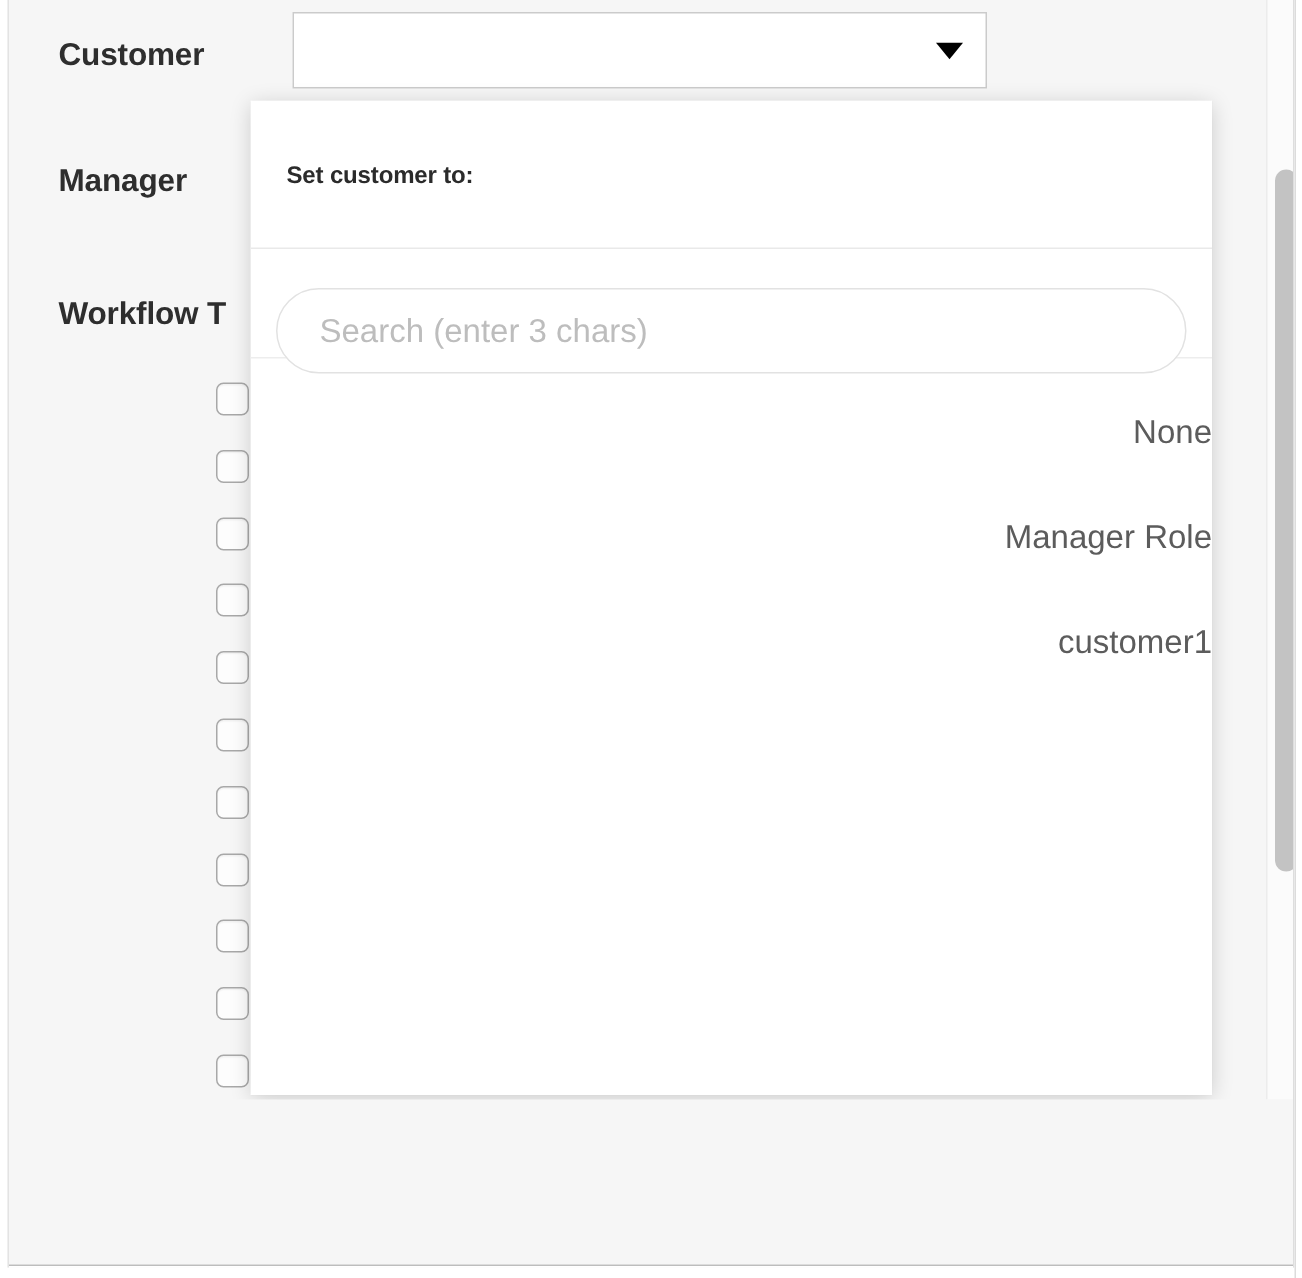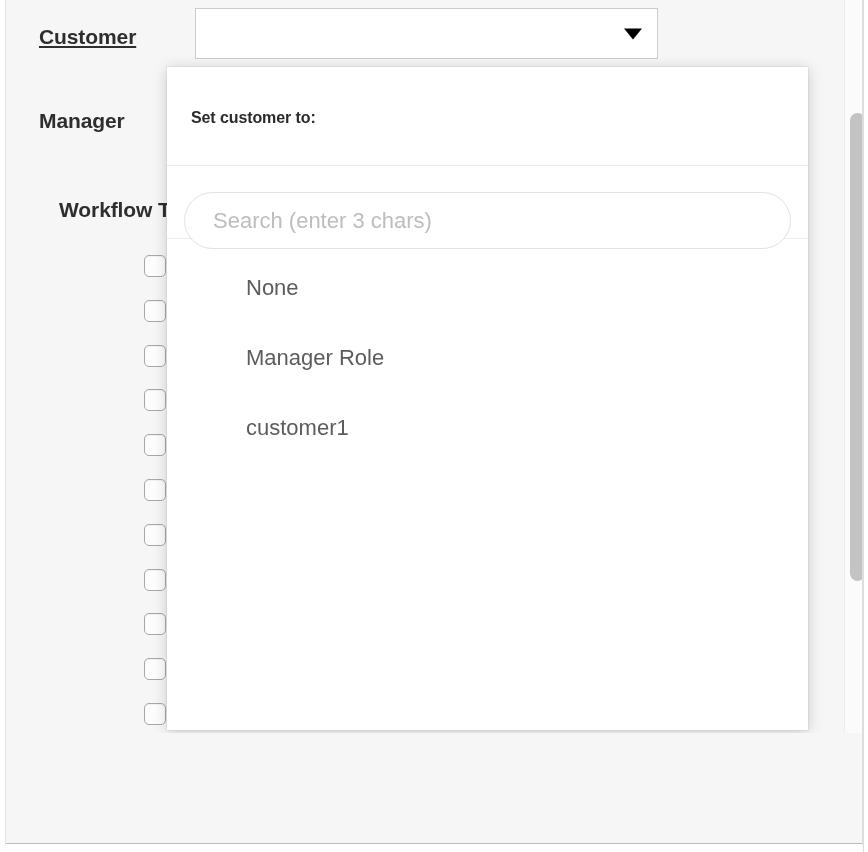--- a/index.html
+++ b/index.html
@@ -66,23 +66,23 @@
 
   
   .form-label {
     position: absolute;
     color: #2e2e2e;
     font-size: 21px;
     font-weight: bold;
     letter-spacing: -0.1px;
     white-space: nowrap;
   }
-  #label-customer { left: 33px; top: 25px; text-decoration: underline; }
+  #label-customer { left: 33px; top: 25px; }
   #label-manager  { left: 33px; top: 109px; }
-  #label-workflow { left: 33px; top: 198px; margin-left: 20px; }
+  #label-workflow { left: 33px; top: 198px; }
 
   
   .select-control {
     position: absolute;
     left: 189px;
     top: 8px;
     width: 463px;
     height: 51px;
     background: #ffffff;
     border: 1px solid #cbcbcb;
@@ -185,20 +185,21 @@
     color: #bdbdbd;
   }
 
   .popup-list {
     position: absolute;
     left: 0;
     top: 186px;
     right: 0;
     bottom: 0;
     overflow: hidden;
+    text-align: right;
   }
   .popup-option {
     position: relative;
     height: 70px;
     line-height: 70px;
     padding-left: 79px;
     font-size: 22px;
     color: #5c5c5c;
     white-space: nowrap;
     cursor: pointer;

